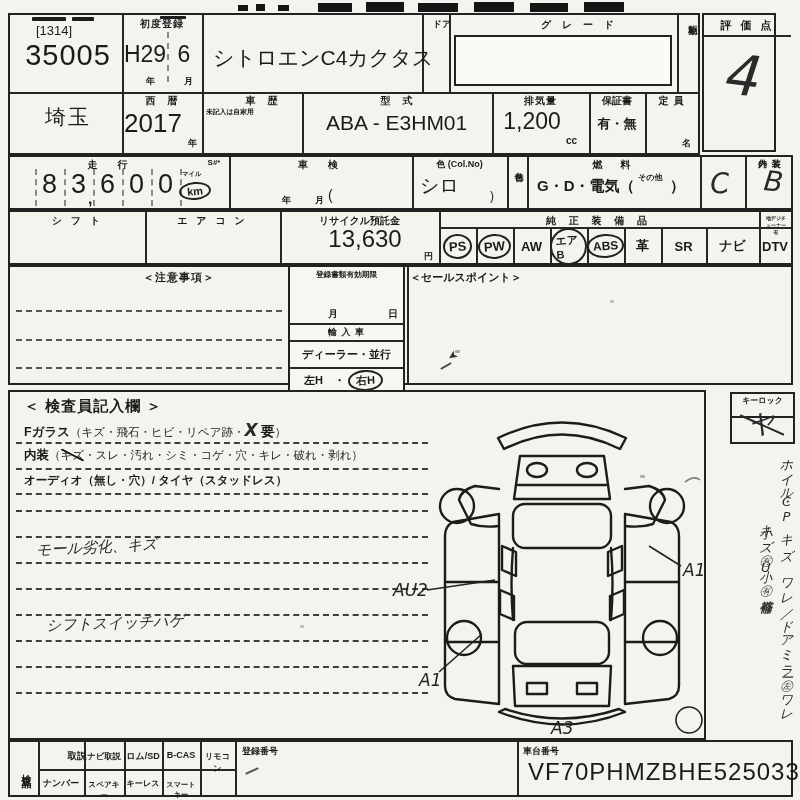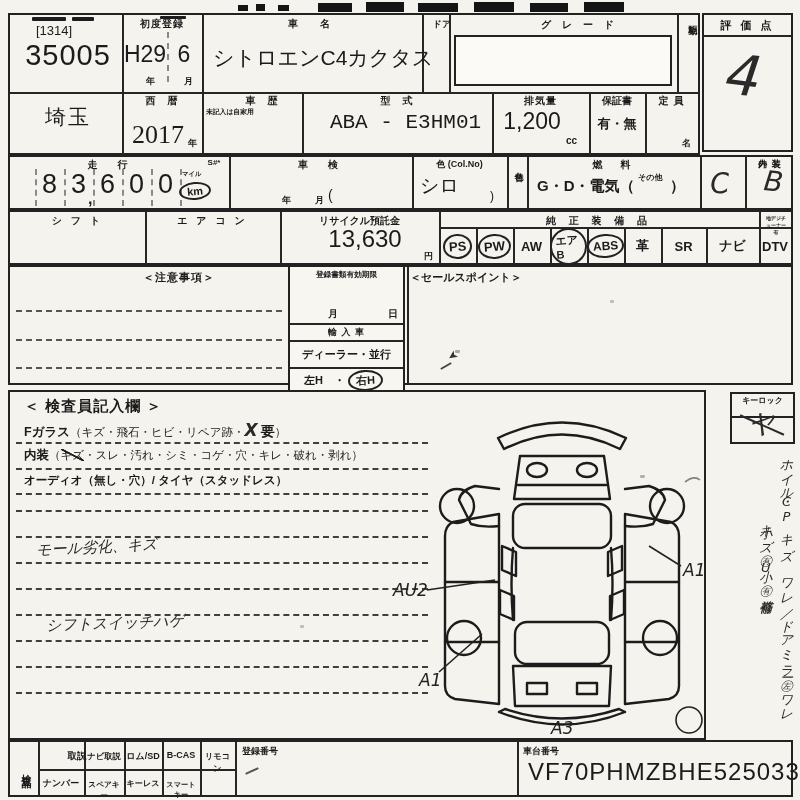--- a/index.html
+++ b/index.html
@@ -64,46 +64,45 @@
     <div class="val" style="left:26px;top:8px;font-size:13px;">[1314]</div>
     <div class="val" style="left:12px;top:24px;width:92px;text-align:center;font-size:29px;letter-spacing:1px;">35005</div>
 
     <div class="lbl" style="left:112px;top:2px;width:80px;font-size:10px;">初度登録</div>
     <div class="dashv" style="left:157px;top:17px;height:50px;"></div>
     <div class="val" style="left:113px;top:26px;width:44px;text-align:center;font-size:23px;">H29</div>
     <div class="val" style="left:160px;top:26px;width:28px;text-align:center;font-size:23px;">6</div>
     <div class="val" style="left:136px;top:60px;font-size:9px;font-weight:bold;">年</div>
     <div class="val" style="left:174px;top:60px;font-size:9px;font-weight:bold;">月</div>
 
-    <div class="lbl" style="left:192px;top:2px;width:220px;font-size:10px;letter-spacing:6px;">車　名</div>
     <div class="val" style="left:203px;top:29px;font-size:21px;">シトロエンC4カクタス</div>
 
     <div class="lbl" style="left:412px;top:3px;width:40px;font-size:9px;letter-spacing:0;">ドア</div>
     <div class="lbl" style="left:439px;top:3px;width:261px;font-size:10px;letter-spacing:4px;">グ レ ー ド</div>
     <div class="box" style="left:444px;top:20px;width:218px;height:51px;background:#fbfaf6;border-width:2px;"></div>
     <div class="lbl vert" style="left:671px;top:3px;width:18px;font-size:9px;letter-spacing:1px;">駆動</div>
 
     <div class="val" style="left:16px;top:88px;width:84px;text-align:center;font-size:21px;letter-spacing:2px;">埼玉</div>
     <div class="lbl" style="left:112px;top:79px;width:80px;font-size:10px;">西　暦</div>
-    <div class="val" style="left:114px;top:105px;width:68px;text-align:center;font-size:26px;font-family:Liberation Serif, serif;">2017</div>
+    <div class="val" style="left:114px;top:93px;width:68px;text-align:left;font-size:26px;">2017</div>
     <div class="val" style="left:178px;top:122px;font-size:9px;font-weight:bold;">年</div>
     <div class="lbl" style="left:192px;top:79px;width:120px;font-size:10px;">車　歴</div>
     <div class="val" style="left:196px;top:92px;font-size:8px;transform:scale(0.85);transform-origin:left top;font-weight:bold;">未記入は自家用</div>
     <div class="lbl" style="left:292px;top:79px;width:190px;font-size:10px;">型　式</div>
-    <div class="val" style="left:308px;top:96px;width:175px;text-align:center;font-size:21px;font-family:Liberation Mono, monospace;">ABA - E3HM01</div>
+    <div class="val" style="left:316px;top:96px;width:175px;font-size:21px;">ABA - E3HM01</div>
     <div class="lbl" style="left:482px;top:79px;width:97px;font-size:10px;">排気量</div>
     <div class="val" style="left:484px;top:93px;width:76px;text-align:center;font-size:23px;">1,200</div>
     <div class="val" style="left:556px;top:120px;font-size:10px;font-weight:bold;">cc</div>
     <div class="lbl" style="left:579px;top:79px;width:56px;font-size:10px;letter-spacing:0;">保証書</div>
     <div class="val" style="left:580px;top:100px;width:54px;text-align:center;font-size:13px;font-weight:bold;">有・無</div>
     <div class="lbl" style="left:635px;top:79px;width:53px;font-size:10px;">定 員</div>
     <div class="val" style="left:672px;top:122px;font-size:9px;font-weight:bold;">名</div>
   </div>
 
-  <div class="box" style="left:702px;top:13px;width:91px;height:139px;border-width:2px;">
+  <div class="box" style="left:702px;top:13px;width:74px;height:139px;border-width:2px;">
     <div class="lbl" style="left:0;top:3px;width:87px;font-size:11px;letter-spacing:3px;">評 価 点</div>
     <div class="hline" style="left:0;top:20px;width:87px;"></div>
     <div class="val hand" style="left:22px;top:28px;font-size:56px;transform:rotate(7deg);">4</div>
   </div>
 
   <div class="box" style="left:8px;top:155px;width:785px;height:55px;">
     <div class="vline" style="left:219px;top:0;height:51px;"></div>
     <div class="vline" style="left:402px;top:0;height:51px;"></div>
     <div class="vline" style="left:497px;top:0;height:51px;"></div>
     <div class="vline" style="left:517px;top:0;height:51px;"></div>

